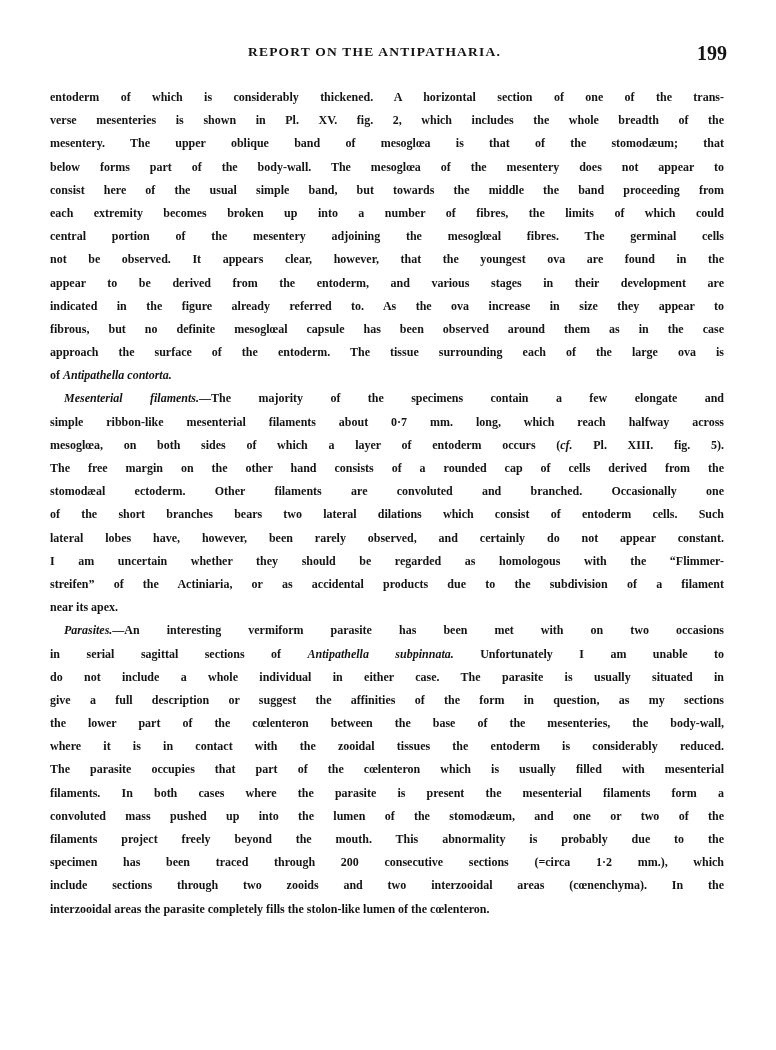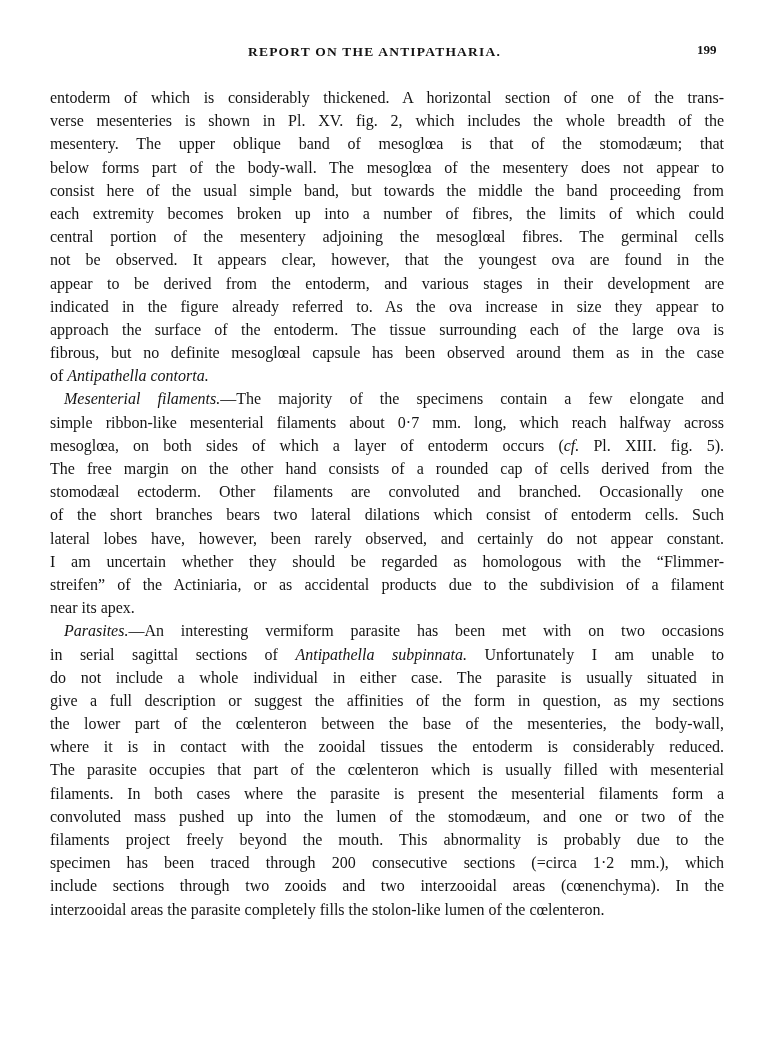--- a/index.html
+++ b/index.html
@@ -1,23 +1,23 @@
 <!DOCTYPE html>
 <html><head>
 <meta charset="utf-8">
 <style>
   html, body { margin:0; padding:0; background:#ffffff; }
   body { width:776px; height:1050px; position:relative; overflow:hidden;
          font-family:"Liberation Serif","DejaVu Serif",serif; color:#141414; }
   .running-head { position:absolute; top:44px; left:0; width:636px; height:24px; }
   .running-title { position:absolute; left:248px; top:0; font-size:13.5px; letter-spacing:1.2px; font-weight:bold; }
-  .page-number { position:absolute; left:697px; top:-2px; font-size:13px; font-weight:bold; }
+  .page-number { position:absolute; left:697px; top:-2px; font-size:20px; font-weight:bold; }
   .body-text { position:absolute; top:86px; left:50px; width:674px; }
-  .line { height:23.2px; line-height:23.2px; font-size:16px; white-space:nowrap;
-          text-align:justify; text-align-last:justify; }
+  .line { height:23.2px; line-height:23.2px; font-size:12px; white-space:nowrap;
+          text-align:justify; text-align-last:justify;font-weight:bold; }
   .line.last { text-align-last:left; }
   .line.indent { padding-left:14px; }
   .it { font-style:italic; }
 </style>
 </head>
 <body>
 
 <div class="running-head">
   <span class="running-title">REPORT ON THE ANTIPATHARIA.</span>
   <span class="page-number">199</span>
@@ -28,22 +28,22 @@
       <div class="line"><span>entoderm of which is considerably thickened.  A horizontal section of one of the trans-</span></div>
       <div class="line"><span>verse mesenteries is shown in Pl. XV. fig. 2, which includes the whole breadth of the</span></div>
       <div class="line"><span>mesentery.  The upper oblique band of mesoglœa is that of the stomodæum; that</span></div>
       <div class="line"><span>below forms part of the body-wall.  The mesoglœa of the mesentery does not appear to</span></div>
       <div class="line"><span>consist here of the usual simple band, but towards the middle the band proceeding from</span></div>
       <div class="line"><span>each extremity becomes broken up into a number of fibres, the limits of which could</span></div>
       <div class="line"><span>central portion of the mesentery adjoining the mesoglœal fibres.  The germinal cells</span></div>
       <div class="line"><span>not be observed.  It appears clear, however, that the youngest ova are found in the</span></div>
       <div class="line"><span>appear to be derived from the entoderm, and various stages in their development are</span></div>
       <div class="line"><span>indicated in the figure already referred to.  As the ova increase in size they appear to</span></div>
+      <div class="line"><span>fibrous, but no definite mesoglœal capsule has been observed around them as in the case</span></div>
       <div class="line"><span>approach the surface of the entoderm.  The tissue surrounding each of the large ova is</span></div>
-      <div class="line"><span>fibrous, but no definite mesoglœal capsule has been observed around them as in the case</span></div>
       <div class="line last"><span>of </span><span class="it">Antipathella contorta.</span></div>
     </div>
     <div>
       <div class="line indent"><span class="it">Mesenterial filaments.</span><span>—The majority of the specimens contain a few elongate and</span></div>
       <div class="line"><span>simple ribbon-like mesenterial filaments about 0·7 mm. long, which reach halfway across</span></div>
       <div class="line"><span>mesoglœa, on both sides of which a layer of entoderm occurs (</span><span class="it">cf.</span><span> Pl. XIII. fig. 5).</span></div>
       <div class="line"><span>The free margin on the other hand consists of a rounded cap of cells derived from the</span></div>
       <div class="line"><span>stomodæal ectoderm.  Other filaments are convoluted and branched.  Occasionally one</span></div>
       <div class="line"><span>of the short branches bears two lateral dilations which consist of entoderm cells.  Such</span></div>
       <div class="line"><span>lateral lobes have, however, been rarely observed, and certainly do not appear constant.</span></div>

